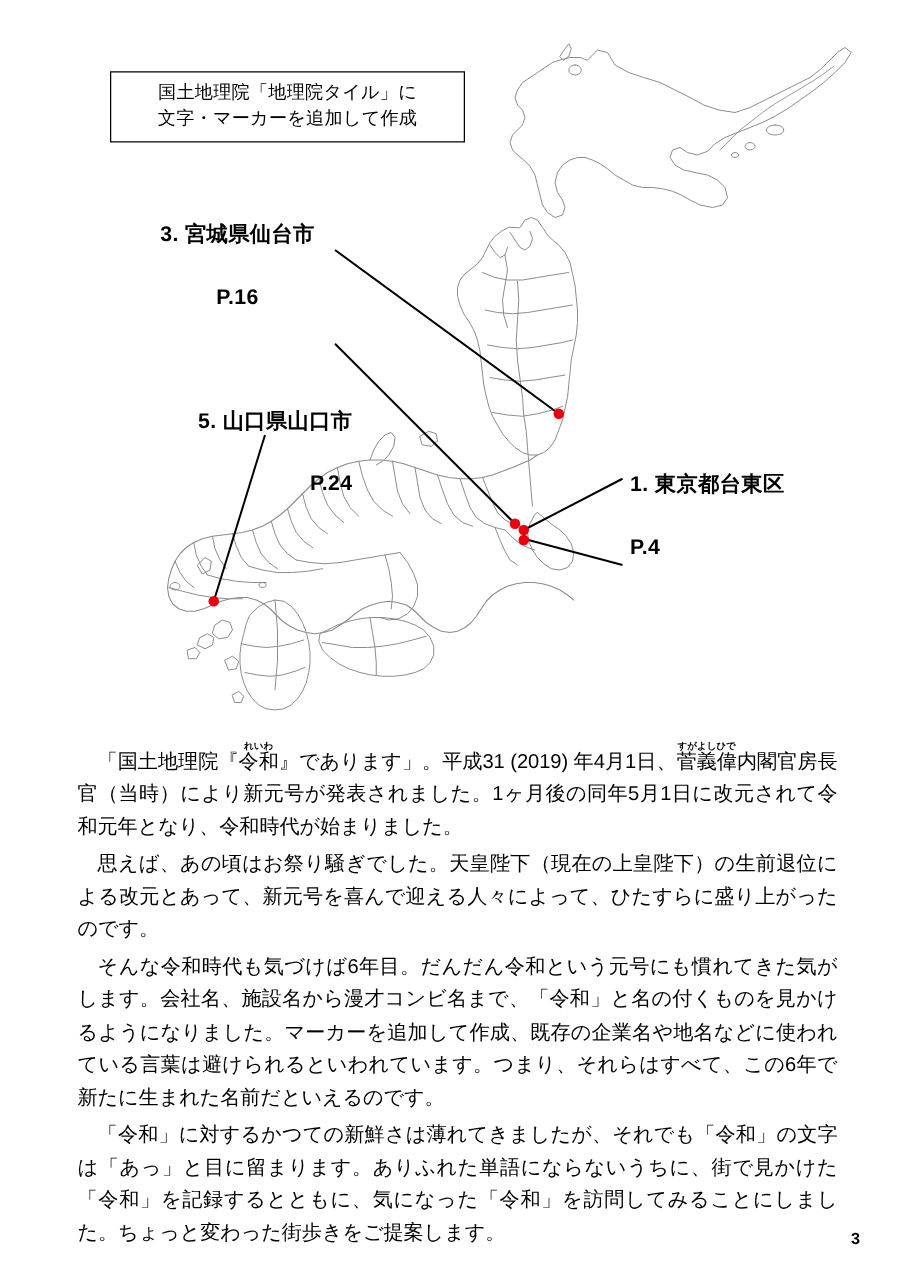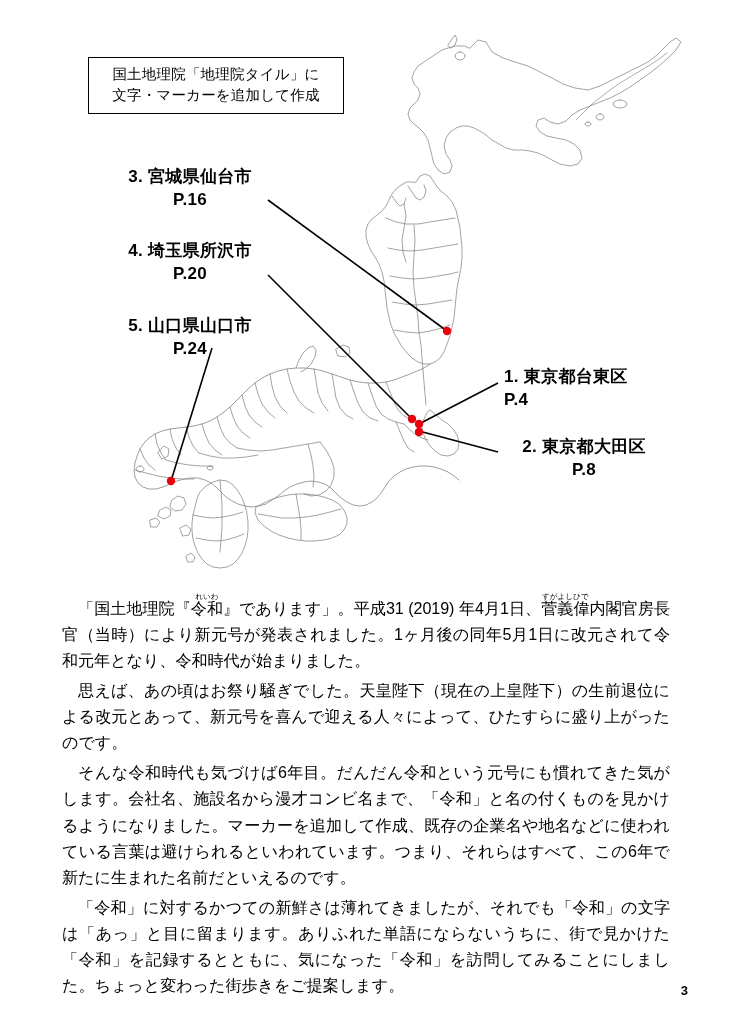--- a/index.html
+++ b/index.html
@@ -30,21 +30,21 @@
     top: 0;
     width: 730px;
     height: 585px;
   }
 
   
   #source-box {
     position: absolute;
     left: 88px;
     top: 57px;
-    width: 256px;
+    width: 284px;
     box-sizing: border-box;
     border: 1.6px solid #000;
     background: #fff;
     padding: 6px 8px 7px 8px;
     text-align: center;
     line-height: 1.45;
     font-size: 14.5px;
     letter-spacing: 0.2px;
   }
   #source-box .ln { display: block; white-space: nowrap; }
@@ -52,26 +52,26 @@
   
   .callout {
     position: absolute;
     font-weight: bold;
     font-size: 17px;
     line-height: 1.35;
     text-align: center;
     white-space: nowrap;
     letter-spacing: 0.3px;
   }
-  .callout .place { display: block; }
-  .callout .page  { display: block; }
+  .callout .place { display: block; margin-top: 11px; }
+  .callout .page  { display: block; margin-top: 27px; }
 
   #callout-3 { left: 98px;  top: 166px; width: 184px; }
   #callout-4 { left: 98px;  top: 240px; width: 184px; }
-  #callout-5 { left: 98px;  top: 315px; width: 184px; }
+  #callout-5 { left: 98px;  top: 315px; width: 184px; text-align: right; }
   #callout-1 { left: 504px; top: 366px; width: 160px; text-align: left; }
   #callout-2 { left: 504px; top: 436px; width: 160px; text-align: center; }
 
   
   #body-text {
     position: absolute;
     left: 62px;
     top: 592px;
     width: 608px;
   }
@@ -83,21 +83,21 @@
     margin: 0 0 4px 0;
     text-indent: 1em;
     letter-spacing: -0.05px;
   }
   .para.last { margin-bottom: 0; }
   ruby { ruby-align: center; }
   rt {
     font-size: 7.6px;
     line-height: 1;
     letter-spacing: 0;
-    font-weight: normal;
+    font-weight: bold;
     transform: translateY(1px);
   }
 
   
   #page-number {
     position: absolute;
     right: 42px;
     bottom: 26px;
     font-size: 13px;
     font-weight: bold;
@@ -253,39 +253,31 @@
   <div id="source-box">
     <span class="ln">国土地理院「地理院タイル」に</span>
     <span class="ln">文字・マーカーを追加して作成</span>
   </div>
 
   <div class="callout" id="callout-3">
     <span class="place">3. 宮城県仙台市</span>
     <span class="page">P.16</span>
   </div>
 
-  <div class="callout" id="callout-4">
-    <span class="place">4. 埼玉県所沢市</span>
-    <span class="page">P.20</span>
-  </div>
 
   <div class="callout" id="callout-5">
     <span class="place">5. 山口県山口市</span>
     <span class="page">P.24</span>
   </div>
 
   <div class="callout" id="callout-1">
     <span class="place">1. 東京都台東区</span>
     <span class="page">P.4</span>
   </div>
 
-  <div class="callout" id="callout-2">
-    <span class="place">2. 東京都大田区</span>
-    <span class="page">P.8</span>
-  </div>
 </div>
 
 <div id="body-text">
 
   <p class="para"><span>「国土地理院『</span><ruby><span>令和</span><rt>れいわ</rt></ruby><span>』であります」。平成31 (2019) 年4月1日、</span><ruby><span>菅義偉</span><rt>すがよしひで</rt></ruby><span>内閣官房長官（当時）により新元号が発表されました。1ヶ月後の同年5月1日に改元されて令和元年となり、令和時代が始まりました。</span></p>
 
   <p class="para">思えば、あの頃はお祭り騒ぎでした。天皇陛下（現在の上皇陛下）の生前退位による改元とあって、新元号を喜んで迎える人々によって、ひたすらに盛り上がったのです。</p>
 
   <p class="para">そんな令和時代も気づけば6年目。だんだん令和という元号にも慣れてきた気がします。会社名、施設名から漫才コンビ名まで、「令和」と名の付くものを見かけるようになりました。マーカーを追加して作成、既存の企業名や地名などに使われている言葉は避けられるといわれています。つまり、それらはすべて、この6年で新たに生まれた名前だといえるのです。</p>
 

